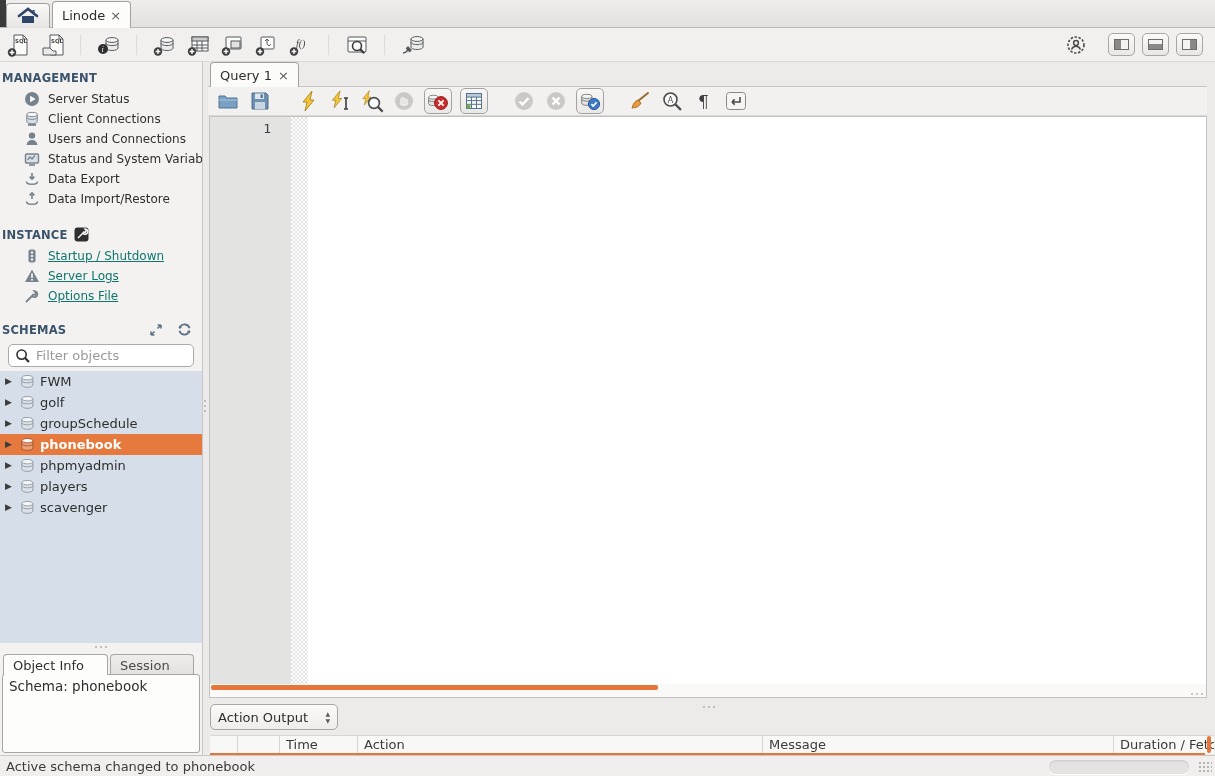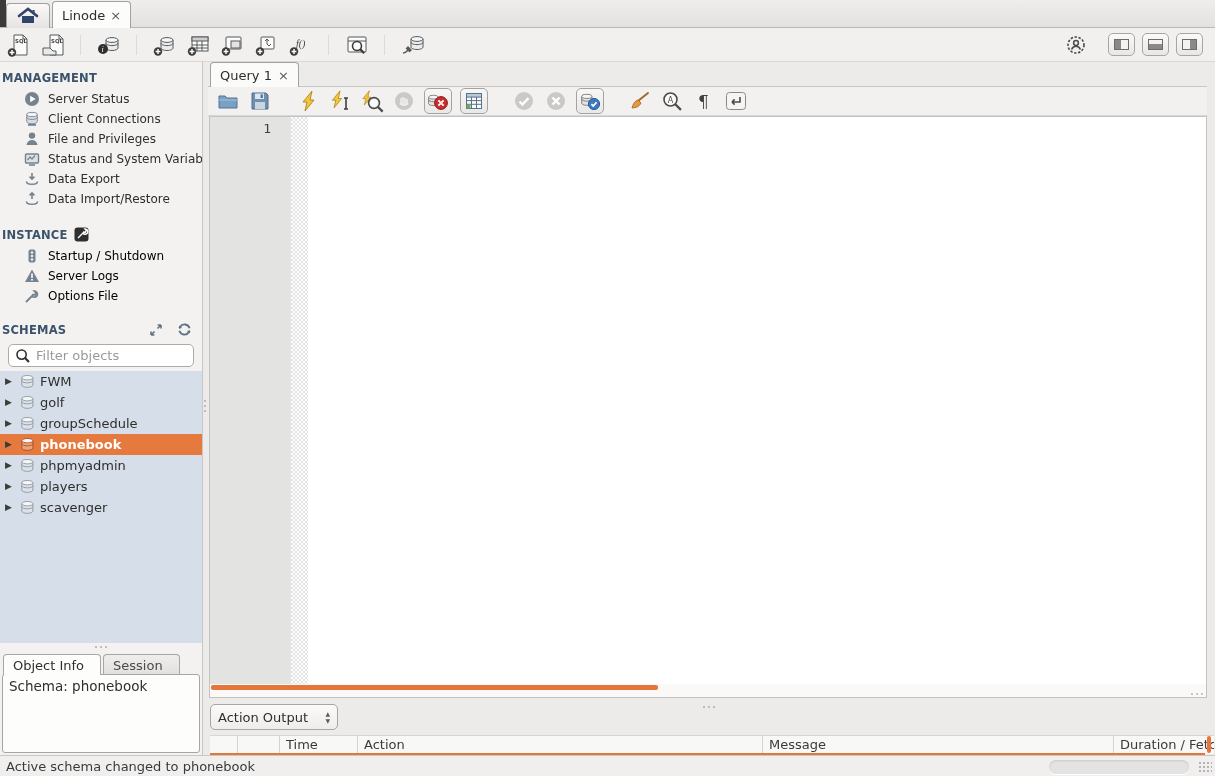--- a/index.html
+++ b/index.html
@@ -39,33 +39,33 @@
   .pt-right::before { right:0; top:0; bottom:0; width:6px; }
 
   
   #sidebar { position:absolute; top:62px; left:0; width:203px; bottom:21px;
     background:#F3F2F0; border-right:1px solid #C9C7C5; display:flex; flex-direction:column; overflow:hidden; }
   .section-title { color:#3A536B; font-weight:bold; font-size:11.5px; letter-spacing:.2px;
     padding:9px 0 4px 2px; display:flex; align-items:center; gap:6px; }
   .section-title .spacer { flex:1; }
   .side-item { display:flex; align-items:center; gap:8px; height:20px; padding-left:24px;
     font-size:12px; white-space:nowrap; cursor:pointer; }
-  .side-item.disabled { color:#000000; }
+  .side-item.disabled { color:#0f766e;text-decoration:underline; }
   .schemas-filter { margin:3px 8px 4px 8px; height:23px; background:#fff; border:1px solid #ADABA9;
     border-radius:5px; display:flex; align-items:center; padding:0 6px; gap:5px; }
   .schemas-filter input { border:none; outline:none; flex:1; font:13px "DejaVu Sans",sans-serif; color:#333; background:transparent; }
   .schemas-filter input::placeholder { color:#9B9997; }
   #schema-tree { flex:1; background:#D6DFE9; overflow:hidden; }
   .tree-row { display:flex; align-items:center; height:21px; padding-left:5px; gap:5px; cursor:pointer; }
   .tree-row .expander { width:10px; color:#3c3c3c; font-size:9px; line-height:1; }
   .tree-row.selected { background:#E5793E; color:#fff; font-weight:bold; }
   .grip-h { height:8px; display:flex; align-items:center; justify-content:center; gap:3px; cursor:row-resize; }
   .grip-h i, .grip-v i, .grip-c i { width:2px; height:2px; background:#AEACAA; border-radius:50%; display:block; }
   .info-tabs { display:flex; gap:2px; padding-left:3px; height:24px; align-items:flex-end; }
-  .info-tab { padding:3px 16px 2px 9px; border:1px solid #A8A6A4; border-bottom:none; border-radius:4px 4px 0 0;
+  .info-tab { padding:3px 23px 2px 9px; border:1px solid #A8A6A4; border-bottom:none; border-radius:4px 4px 0 0;
     background:linear-gradient(#F0EEEC,#E2E0DE); font-size:13px; color:#4a4a4a; cursor:pointer; }
   .info-tab.active { background:#FDFDFC; color:#2e2e2e; position:relative; z-index:2; }
   .info-content { height:79px; margin:-1px 2px 2px 2px; background:#FDFDFC; border:1px solid #A8A6A4;
     border-radius:3px; padding:3px 6px; font-size:13.5px; position:relative; z-index:1; }
 
   
   #v-splitter { position:absolute; left:203px; top:62px; width:5px; bottom:21px; cursor:col-resize; }
   .grip-v { position:absolute; top:338px; left:1px; display:flex; flex-direction:column; gap:3px; }
 
   
@@ -288,21 +288,21 @@
       </span>
     <span>Client Connections</span>
   </div>
   <div class="side-item">
     <span class="ic">
         <svg width="16" height="16" viewBox="0 0 16 16">
           <circle cx="8" cy="4.6" r="3.2" fill="#76828E"></circle>
           <path d="M2.5 14c.6-3.4 2.8-5 5.5-5s4.9 1.6 5.5 5z" fill="#76828E"></path>
         </svg>
       </span>
-    <span>File and Privileges</span>
+    <span>Users and Connections</span>
   </div>
   <div class="side-item">
     <span class="ic">
         <svg width="16" height="16" viewBox="0 0 16 16">
           <rect x="1.5" y="3" width="13" height="9" rx="1" fill="#DDE1E5" stroke="#76828E" stroke-width="1.4"></rect>
           <path d="M3.5 9l2.5-3 2 2 3-3.5" fill="none" stroke="#76828E" stroke-width="1.2"></path>
           <path d="M5 14h6" stroke="#76828E" stroke-width="1.6"></path>
         </svg>
       </span>
     <span>Status and System Variables</span>

